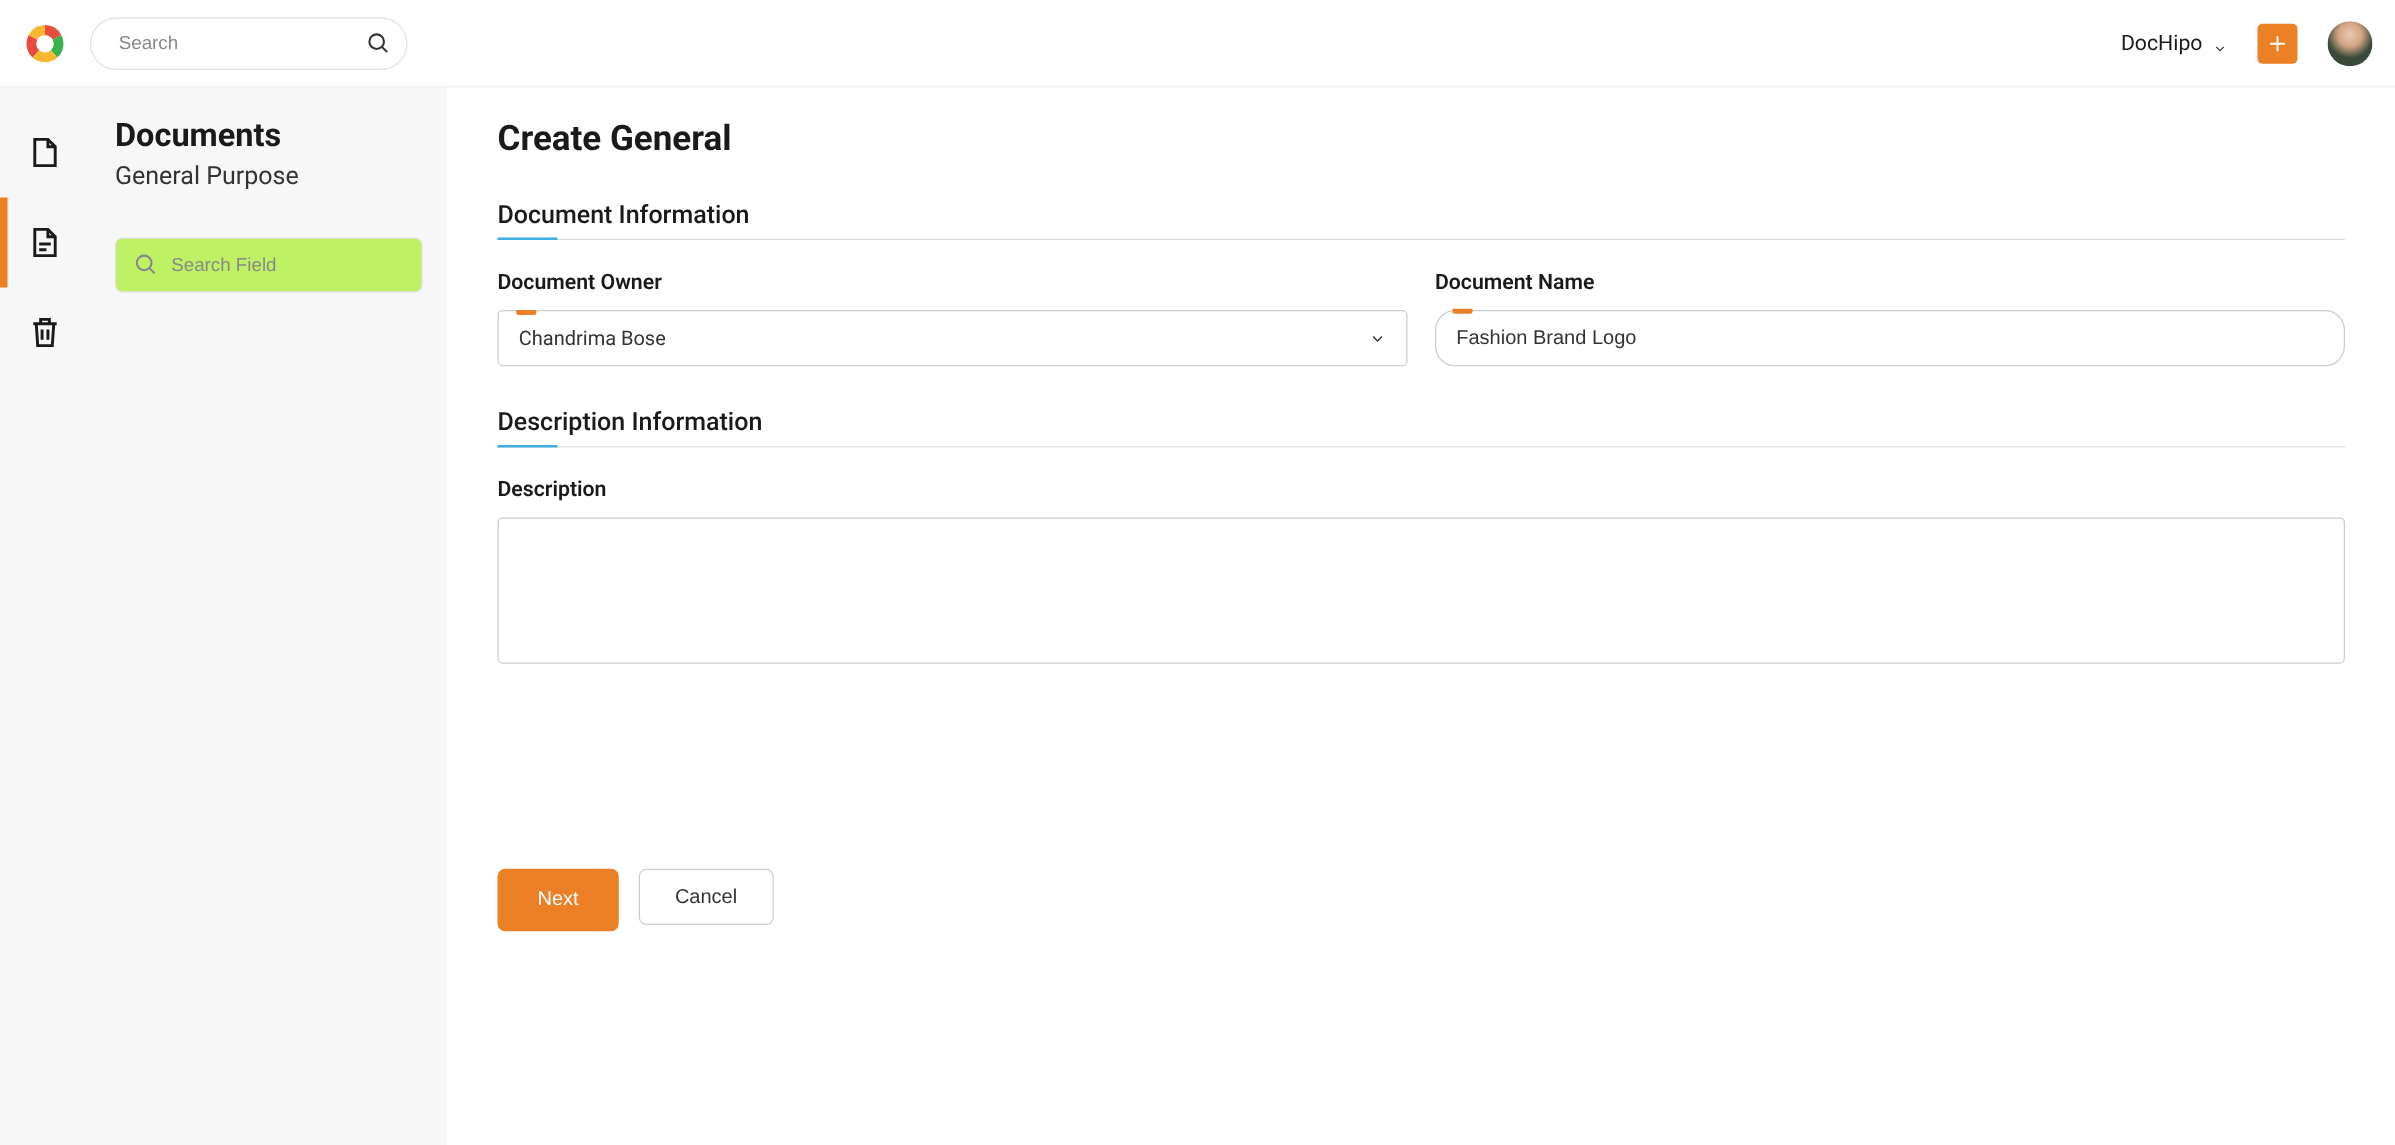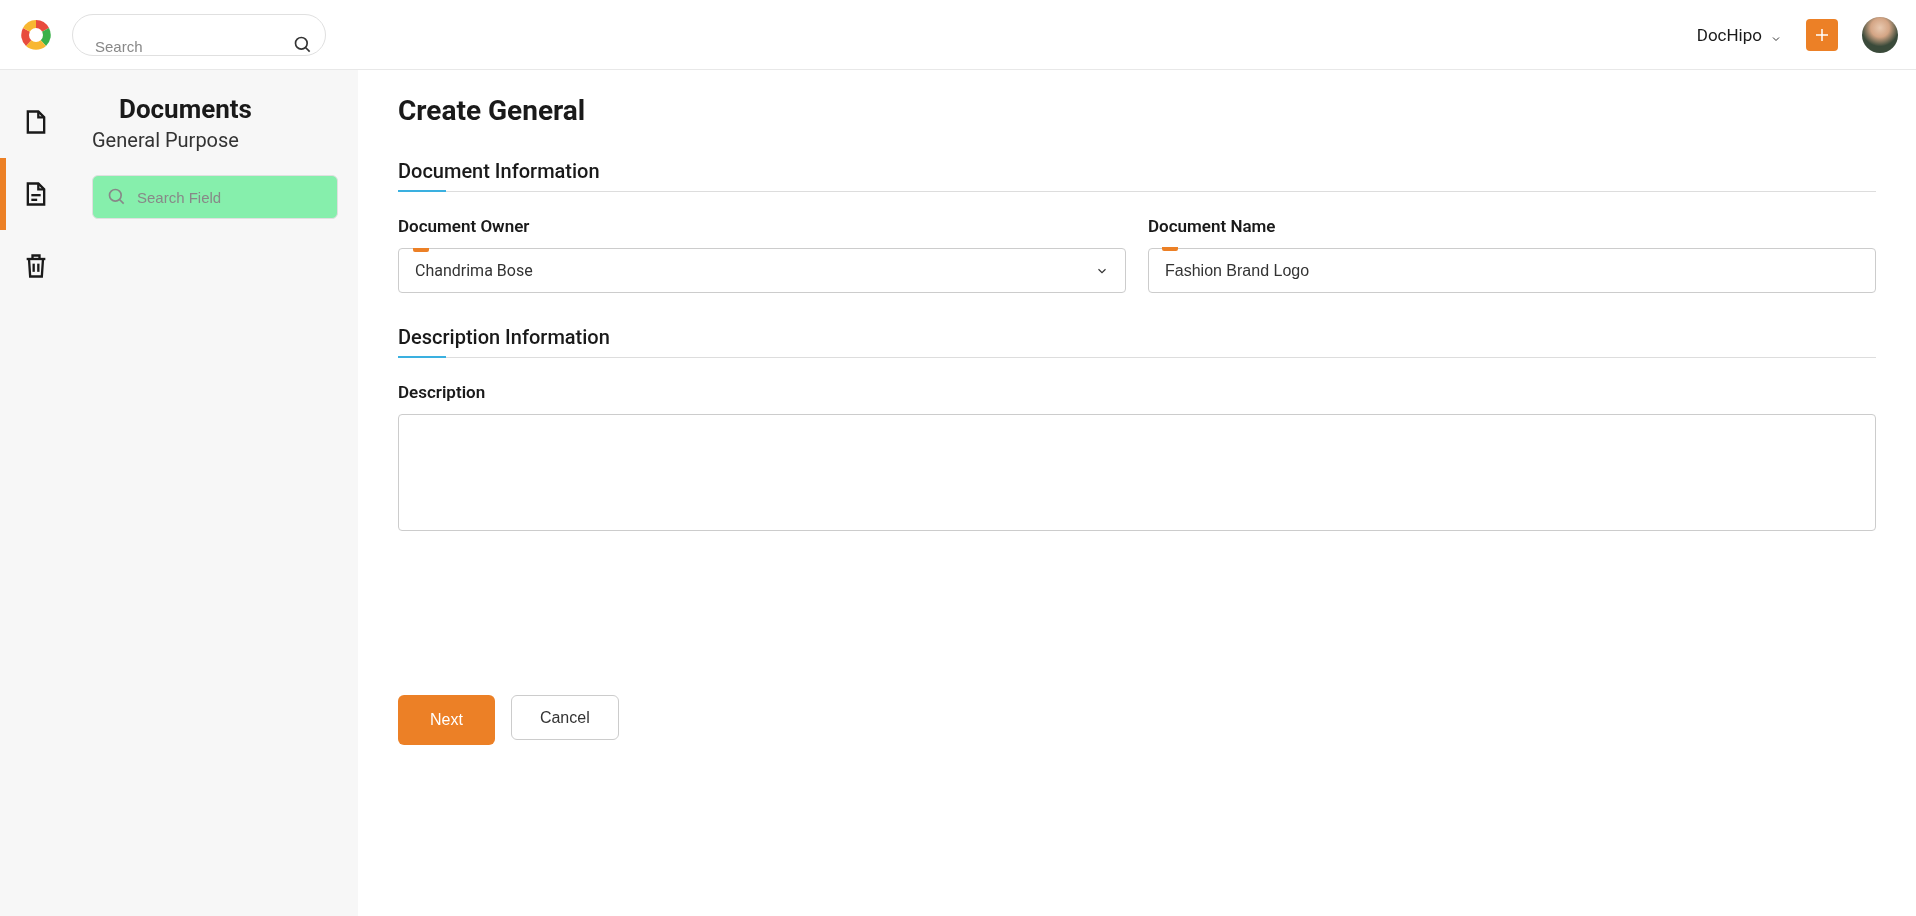--- a/index.html
+++ b/index.html
@@ -30,21 +30,21 @@
     }
     .logo {
       width: 36px;
       height: 36px;
       display: flex;
       align-items: center;
       justify-content: center;
     }
     .search-box {
       display: flex;
-      align-items: flex-end;
+      align-items: center;
       width: 254px;
       height: 42px;
       border: 1px solid #e0e0e0;
       border-radius: 21px;
       padding: 0 12px 0 22px;
       justify-content: space-between;
     }
     .search-box input {
       border: none;
       outline: none;
@@ -153,35 +153,34 @@
     }
     .side-panel {
       width: 286px;
       background: #f7f7f7;
       padding: 24px 20px;
     }
     .side-title {
       font-size: 26px;
       font-weight: 700;
       color: #1a1a1a;
-      margin-left: 27px;
     }
     .side-subtitle {
       font-size: 20px;
       color: #333;
       margin-top: 4px;
     }
     .side-search {
-      margin-top: 23px;
+      margin-top: 38px;
       display: flex;
       align-items: center;
       width: 246px;
       height: 44px;
       border: 1px solid #e0e0e0;
-      background: #86efac;
+      background: #bef264;
       border-radius: 6px;
       padding: 0 14px;
       gap: 10px;
     }
     .side-search-icon {
       width: 20px;
       height: 20px;
       stroke: #888;
       stroke-width: 2;
       fill: none;
@@ -262,21 +261,21 @@
       left: 14px;
       width: 16px;
       height: 4px;
       background: #ec8026;
       border-radius: 0 0 2px 2px;
     }
     .form-input {
       width: 100%;
       height: 45px;
       border: 1px solid #ccc;
-      border-radius: 4px;
+      border-radius: 16px;
       padding: 0 16px;
       font-size: 16px;
       color: #333;
       outline: none;
       position: relative;
     }
     .form-input-wrap {
       position: relative;
     }
     .form-input-wrap::before {

